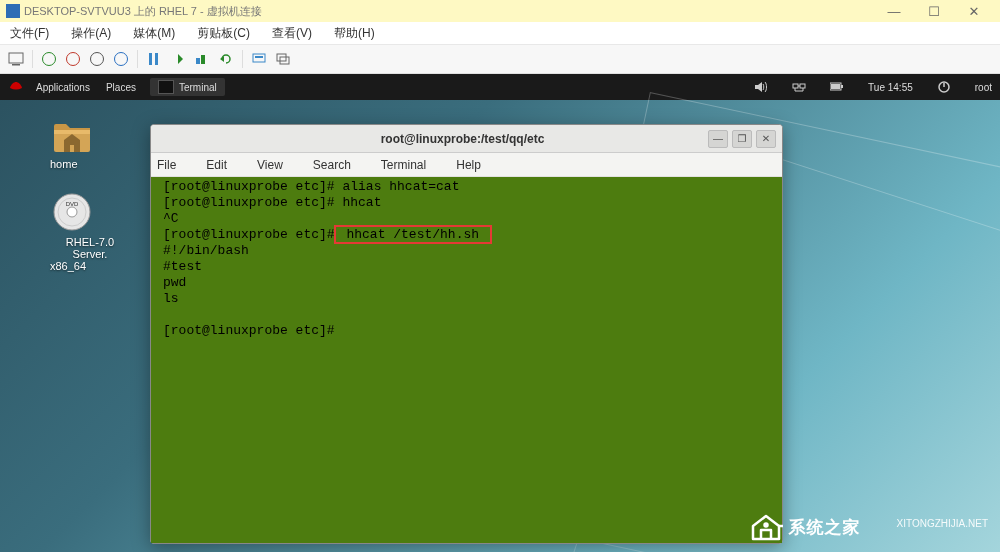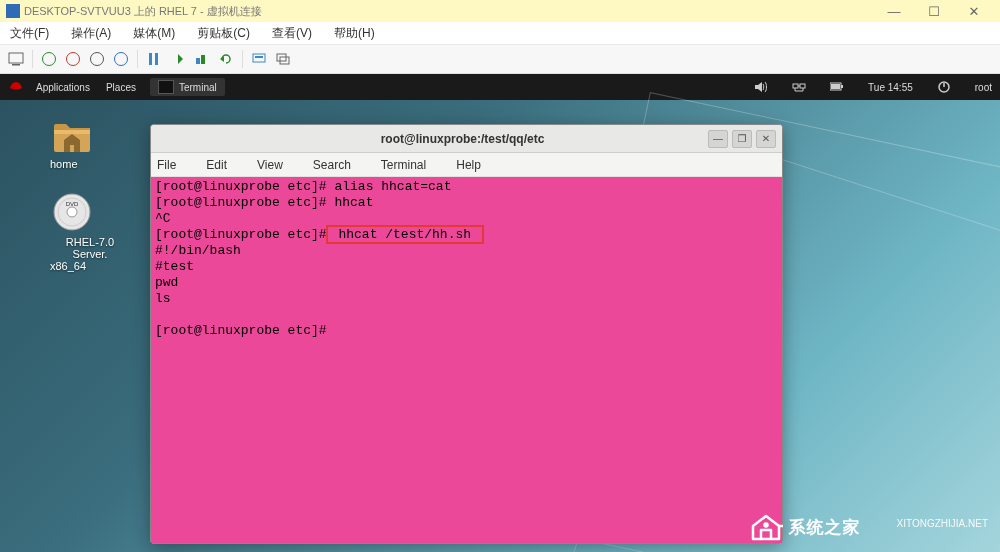--- a/index.html
+++ b/index.html
@@ -69,21 +69,21 @@
   border-radius:3px 3px 0 0;
 }
 .term-title { flex:1; text-align:center; font-size:12px; font-weight:600; color:#333; }
 .term-winbtns { display:flex; gap:4px; }
 .term-winbtns div { width:20px; height:18px; background:#d5d5d3; border:1px solid #bbb; border-radius:2px; display:flex; align-items:center; justify-content:center; font-size:10px; color:#555;}
 .term-menubar {
   height:24px; background:#f4f4f2; display:flex; align-items:center;
   padding:0 6px; gap:30px; font-size:12px; color:#333; border-bottom:1px solid #e2e2e0;
 }
 .term-body {
-  flex:1; background:#ec4899; padding:2px 4px;
+  flex:1; background:#4d7c0f; padding:2px 12px;
   font-family:"Courier New", monospace; font-size:13px; line-height:16px;
   color:#000; white-space:pre; overflow:hidden;
 }
 .hl-box { border:2px solid #e53935; padding:0 3px; margin-left:-1px;}
 
 
 .watermark {
   position:absolute; right:12px; bottom:10px; display:flex; align-items:center; gap:6px;
   color:#fff; font-weight:700;
 }

